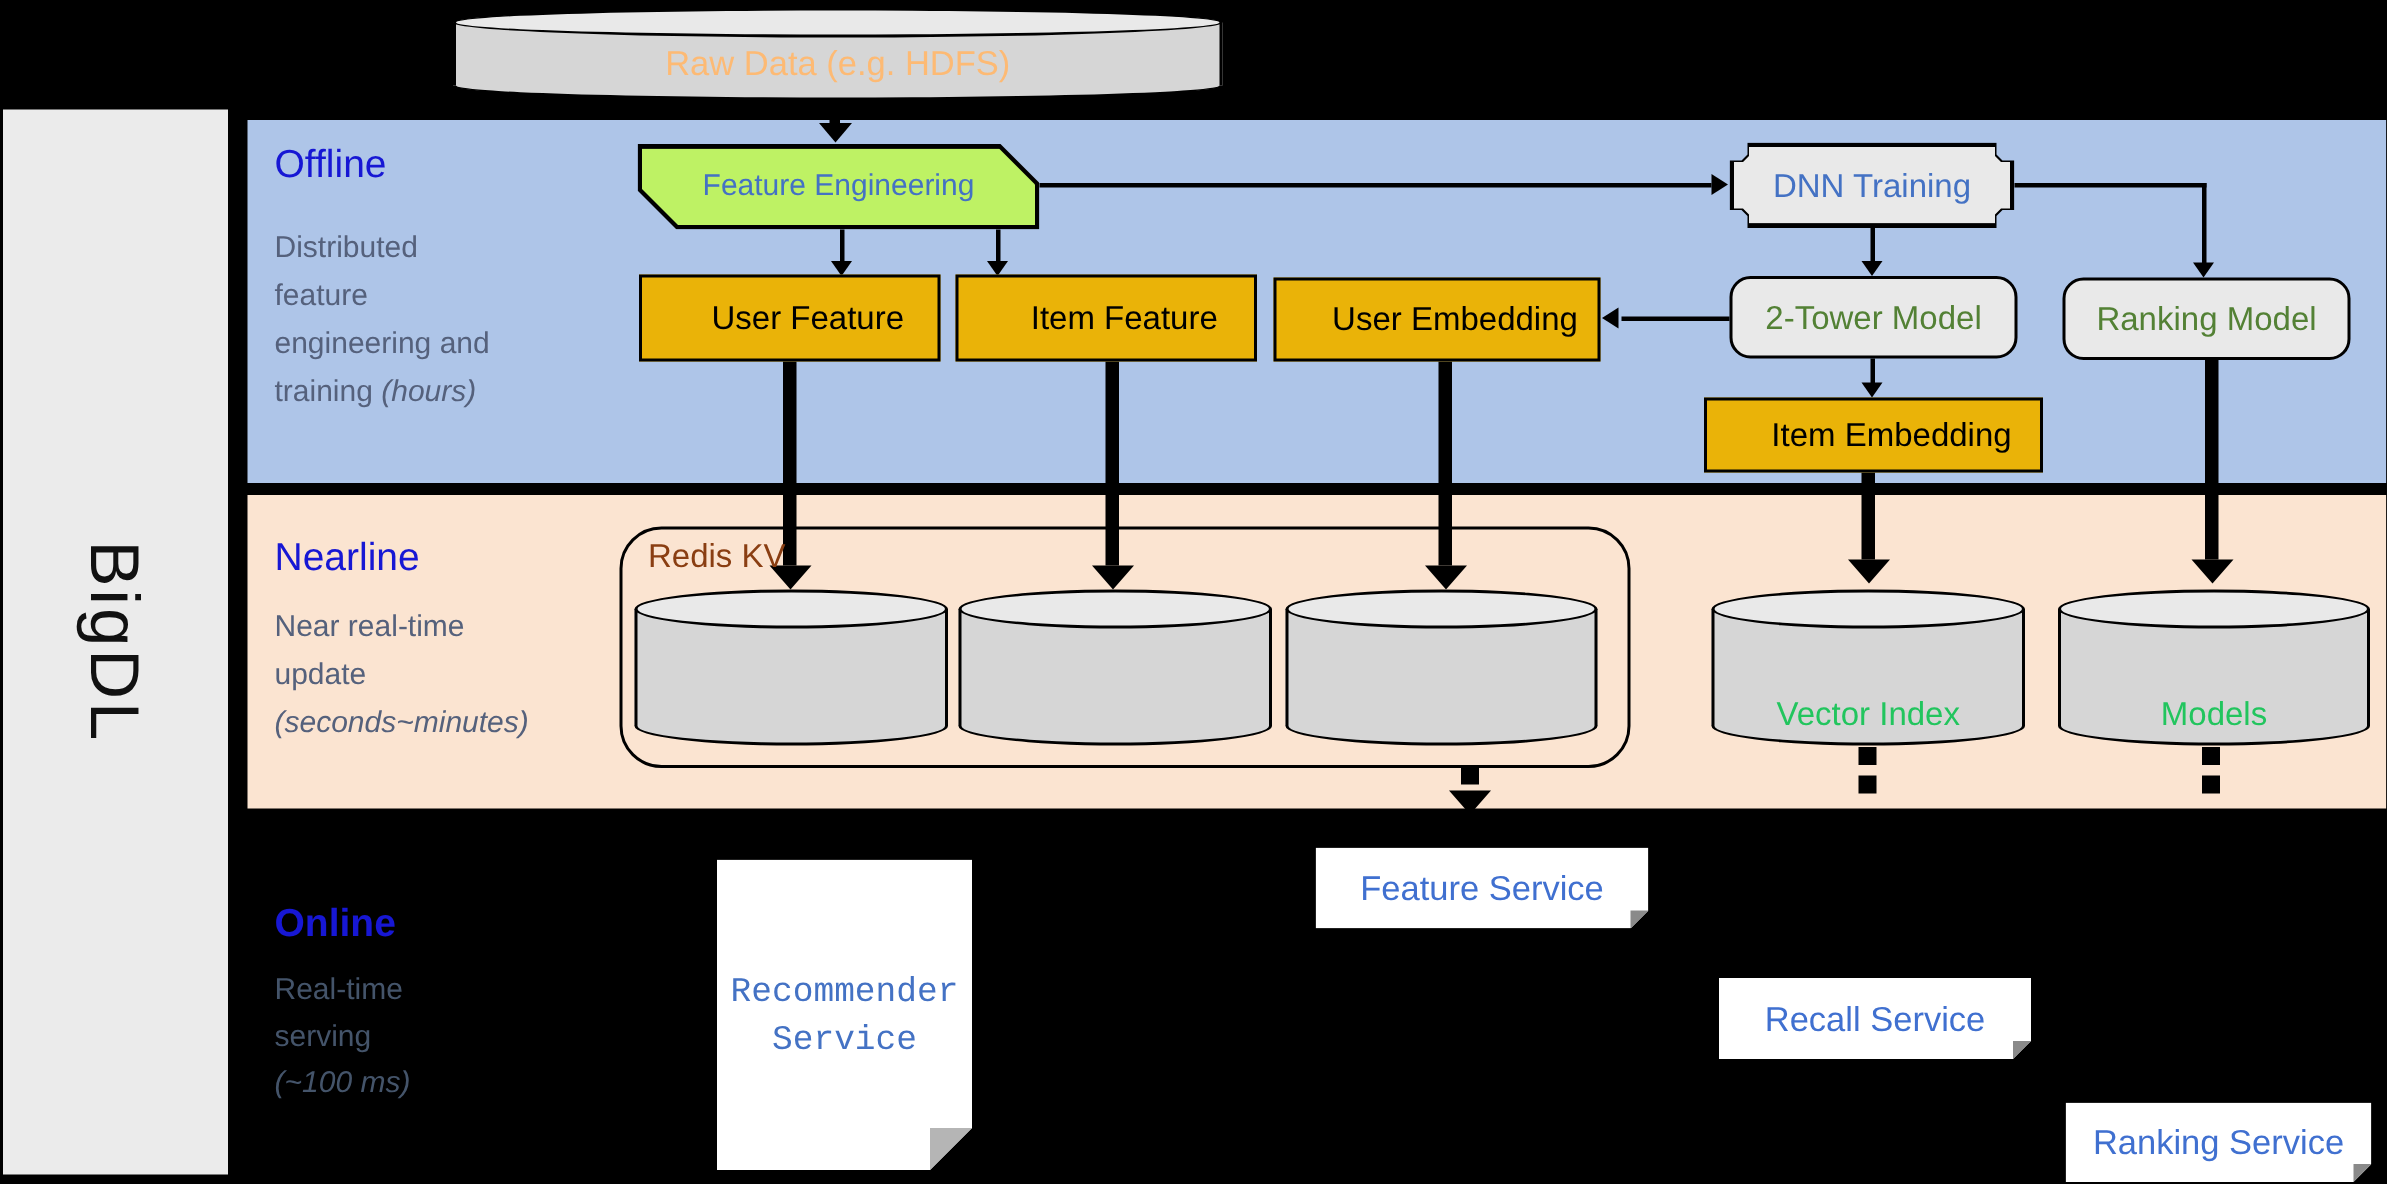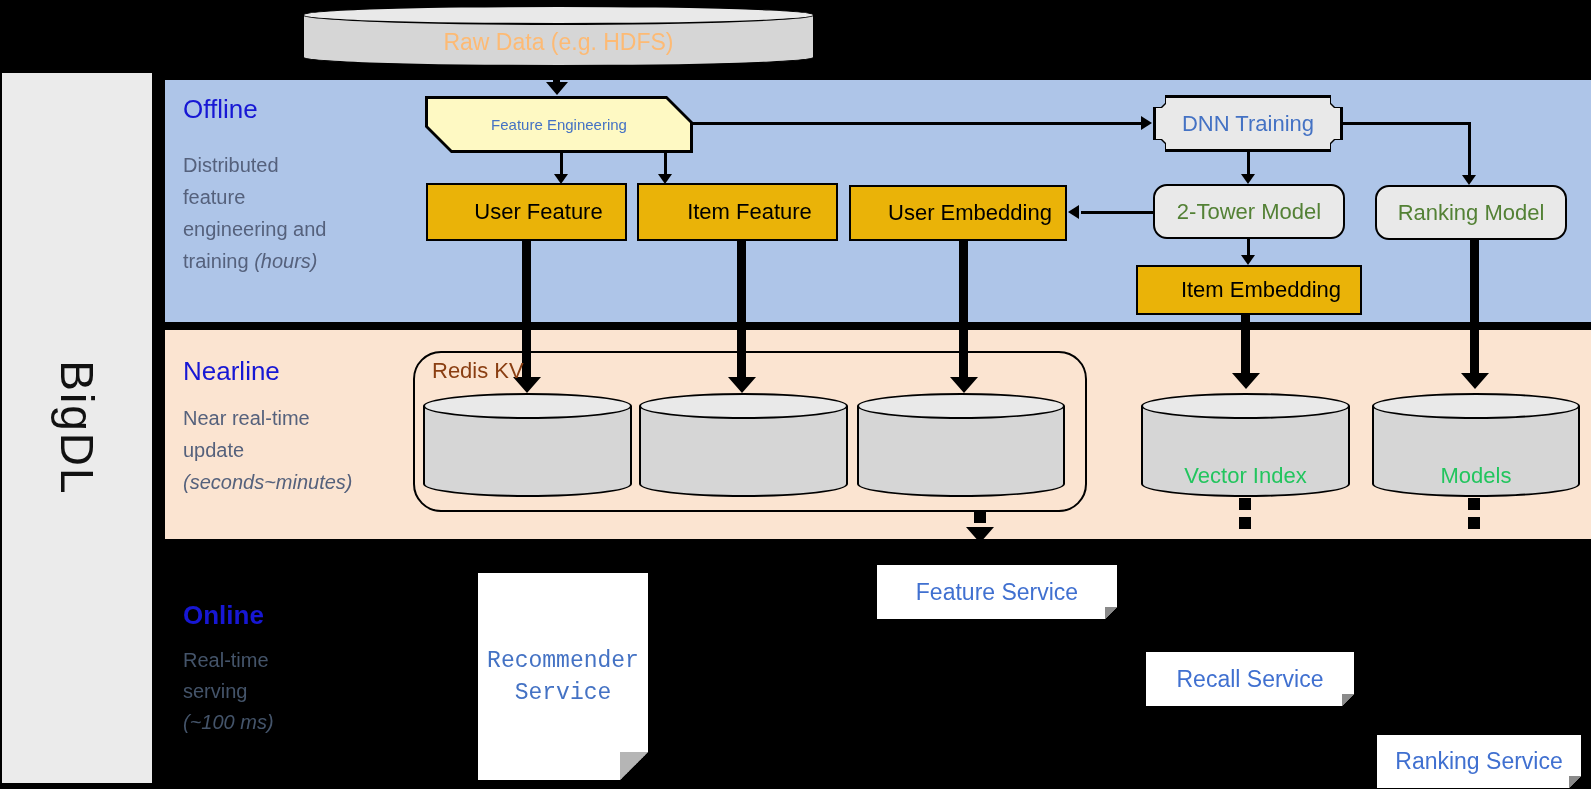--- a/index.html
+++ b/index.html
@@ -25,22 +25,22 @@
   .box{position:absolute;display:flex;align-items:center;justify-content:center;
        border:2.5px solid #000;box-sizing:border-box;font-size:22px;color:#000;z-index:6;text-align:center;}
   .box.gray{background:#eab308;padding-left:24px;}
   .box.light{background:#e9e9e9;}
   .rounded{border-radius:14px;}
   .green-text{color:#538135;}
 
   
   .fe-outer{position:absolute;background:#000;z-index:6;
     clip-path:polygon(0 0,calc(100% - 26px) 0,100% 26px,100% 100%,26px 100%,0 calc(100% - 26px));}
-  .fe-inner{position:absolute;inset:3px;background:#fef9c3;display:flex;align-items:center;justify-content:center;
-    font-size:15px;color:#4472c4;
+  .fe-inner{position:absolute;inset:3px;background:#bef264;display:flex;align-items:center;justify-content:center;
+    font-size:20px;color:#4472c4;
     clip-path:polygon(0 0,calc(100% - 24px) 0,100% 24px,100% 100%,24px 100%,0 calc(100% - 24px));}
 
   
   .plaque-outer{position:absolute;background:#000;z-index:6;
     clip-path:polygon(0 12px,8px 12px,12px 8px,12px 0,calc(100% - 12px) 0,calc(100% - 12px) 8px,calc(100% - 8px) 12px,100% 12px,100% calc(100% - 12px),calc(100% - 8px) calc(100% - 12px),calc(100% - 12px) calc(100% - 8px),calc(100% - 12px) 100%,12px 100%,12px calc(100% - 8px),8px calc(100% - 12px),0 calc(100% - 12px));}
   .plaque-inner{position:absolute;inset:3px;background:#e9e9e9;display:flex;align-items:center;justify-content:center;
     font-size:22px;color:#4472c4;
     clip-path:polygon(0 10px,6px 10px,10px 6px,10px 0,calc(100% - 10px) 0,calc(100% - 10px) 6px,calc(100% - 6px) 10px,100% 10px,100% calc(100% - 10px),calc(100% - 6px) calc(100% - 10px),calc(100% - 10px) calc(100% - 6px),calc(100% - 10px) 100%,10px 100%,10px calc(100% - 6px),6px calc(100% - 10px),0 calc(100% - 10px));}
 
   
@@ -241,21 +241,21 @@
     <div>serving</div>
     <div class="italic">(~100 ms)</div>
   </div>
 
   <div class="doc" style="left:478px;top:573px;width:170px;height:207px;font-family:Liberation Mono, monospace;">
     <div>Recommender</div>
     <div>Service</div>
     <div class="doc-fold"></div>
   </div>
 
-  <div class="service" style="left:877px;top:565px;width:240px;height:54px;">
+  <div class="service" style="left:877px;top:565px;width:222px;height:54px;">
     <span>Feature Service</span>
     <div class="service-fold"></div>
   </div>
   <div class="service" style="left:1146px;top:652px;width:208px;height:54px;">
     <span>Recall Service</span>
     <div class="service-fold"></div>
   </div>
   <div class="service" style="left:1377px;top:735px;width:204px;height:53px;">
     <span>Ranking Service</span>
     <div class="service-fold"></div>

